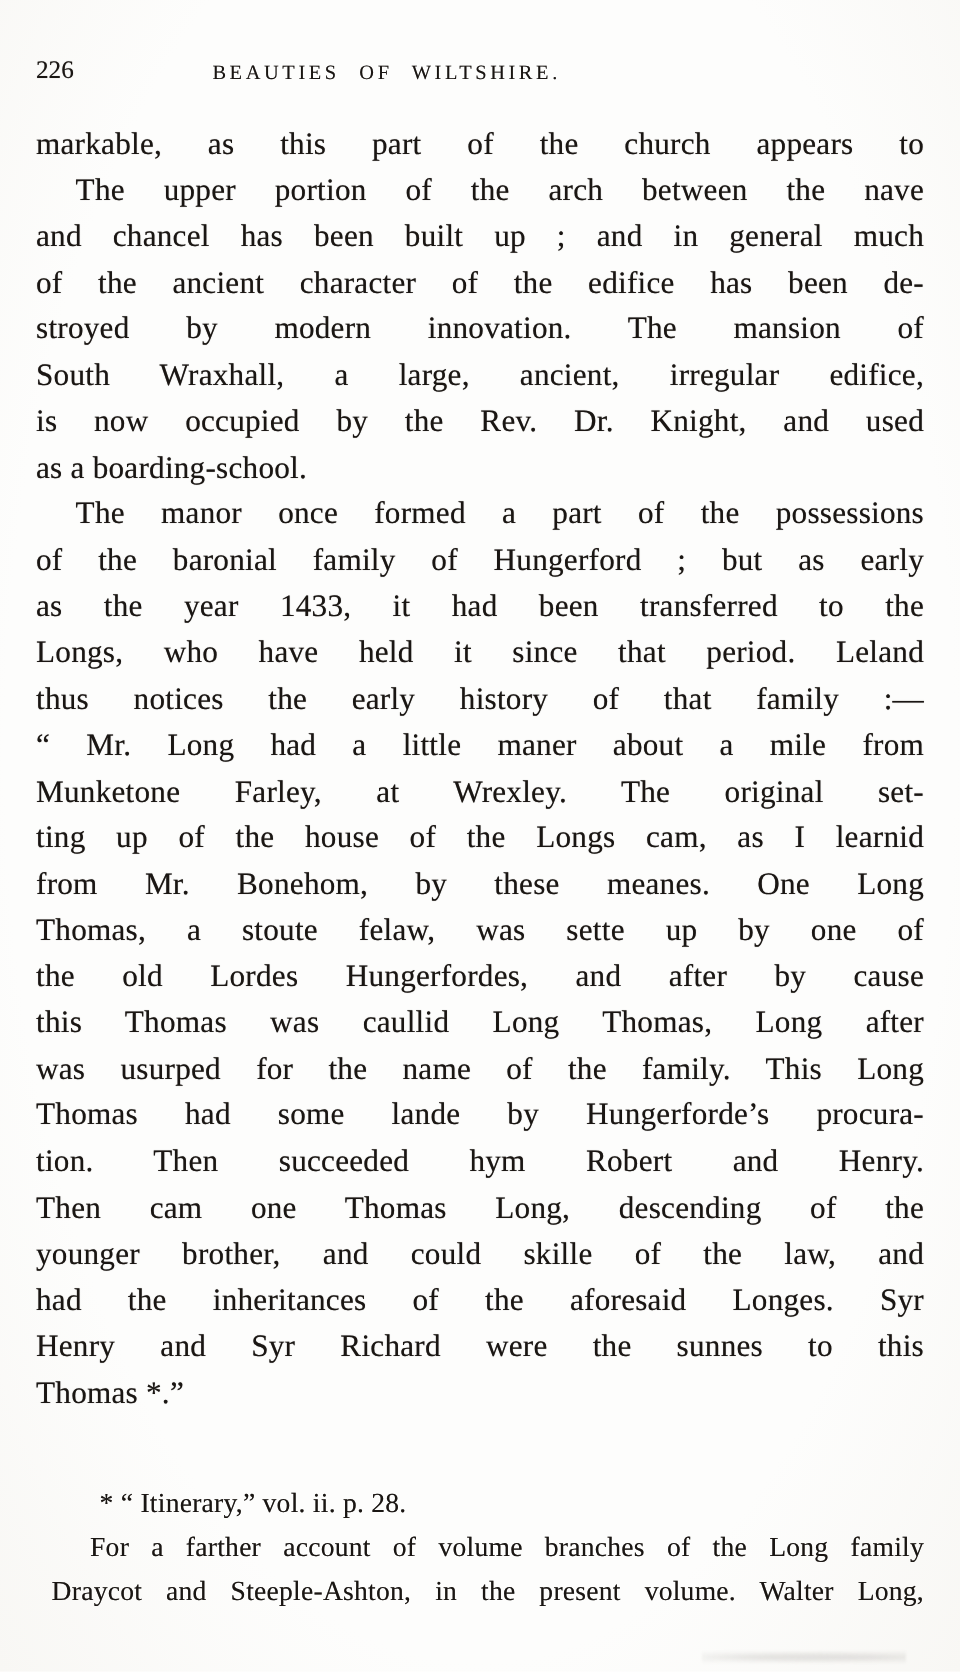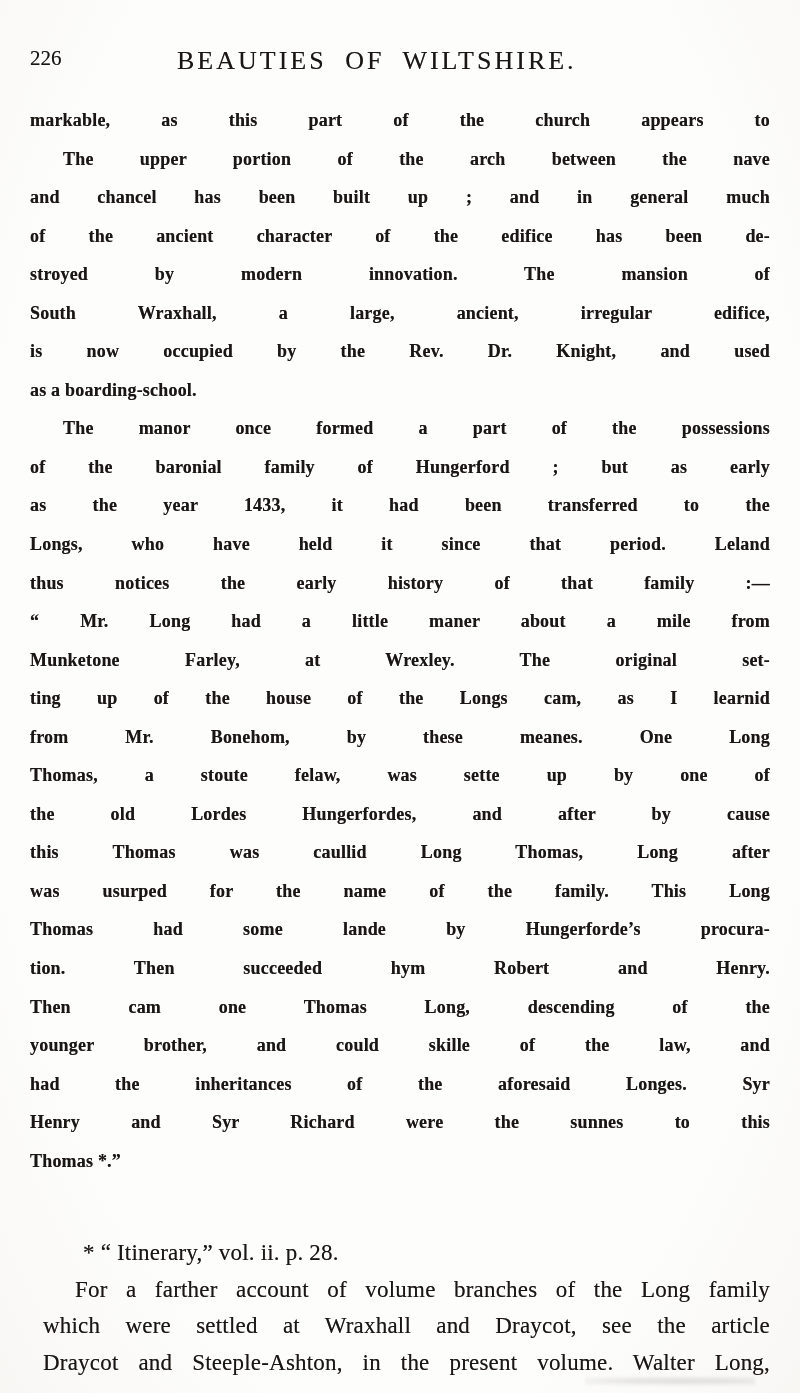--- a/index.html
+++ b/index.html
@@ -15,31 +15,30 @@
     background: radial-gradient(ellipse at 50% 45%, var(--paper, #fdfdfc) 70%, #f8f7f4 100%);
     color: var(--ink, #1a1613);
   }
   .pagenum {
     position: absolute; left: 30px; top: 43px;
     font-size: 21px; line-height: 30px;
     text-shadow: 0 0 0.6px rgba(26,22,19,0.55);
   }
   .running-title {
     position: absolute; left: 177px; top: 51px;
-    font-size: 26px; line-height: 20px;
+    font-size: 17px; line-height: 20px;
     letter-spacing: 3px; word-spacing: 9px;
     text-shadow: 0 0 0.5px rgba(26,22,19,0.5);
     white-space: nowrap;
     text-align: center;
   }
   .body-text {
     position: absolute; left: 30px; top: 101px; width: 740px;
-    font-size: 18px;
+    font-size: 26px;
     text-shadow: 0 0 0.6px rgba(26,22,19,0.6);
-    font-weight: bold;
   }
   .line {
     line-height: 38.55px;
     letter-spacing: 0.2px;
     text-align: justify;
     text-align-last: justify;
     white-space: normal;
   }
   .line.indent { text-indent: 33px; }
   .line.last { text-align-last: left; }
@@ -103,18 +102,17 @@
         <div class="line">younger brother, and could skille of the law, and</div>
         <div class="line">had the inheritances of the aforesaid Longes.  Syr</div>
         <div class="line">Henry and Syr Richard were the sunnes to this</div>
         <div class="line last">Thomas *.”</div>
       </div>
     </main>
 
   <section class="footnote" id="footnote">
       <div class="fn-line nojust" style="text-indent: 40px;">* “ Itinerary,” vol. ii. p. 28.</div>
       <div class="fn-line" style="text-indent: 32px;">For a farther account of volume branches of the Long family</div>
-      <div class="fn-line">which were settled at Wraxhall and Draycot, see the article</div>
       <div class="fn-line">Draycot and Steeple-Ashton, in the present volume.  Walter Long,</div>
     </section>
 
   <div class="smudge"></div>
 </div>
 
 </body></html>

